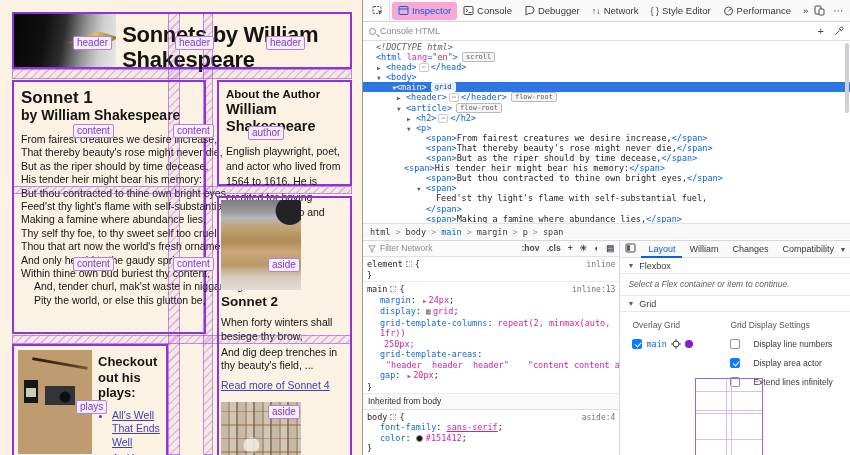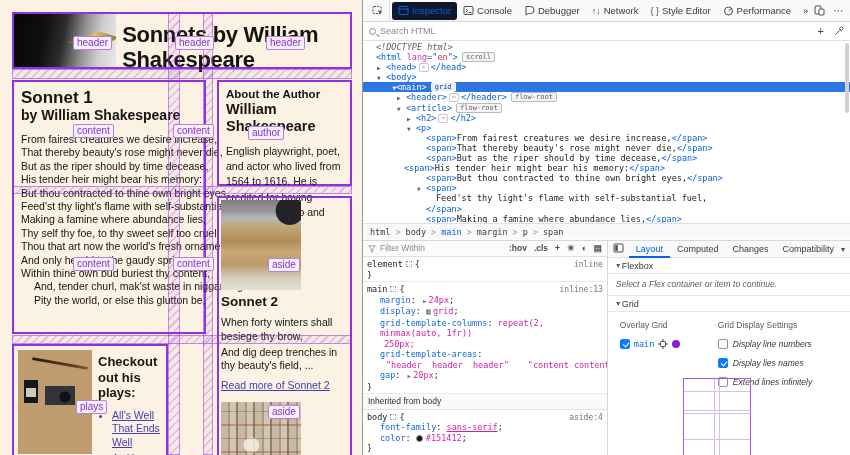--- a/index.html
+++ b/index.html
@@ -64,21 +64,21 @@
   .hgap2 { left:12px; top:186px; width:340px; height:8px; }
   .hgap3 { left:12px; top:335px; width:340px; height:9px; }
   .area-label { position:absolute; z-index:6; font-size:10px; line-height:12px; color:#8436c9;
     background:#f8effc; border:1px solid #b87fd9; border-radius:2px; padding:0 3px; }
 
   
   .devtools { position:absolute; left:362px; top:0; width:488px; height:455px; background:#fff; border-left:1px solid #98989e; color:#38383d; }
   .dt-toolbar { height:22px; display:flex; align-items:center; background:#f9f9fa; border-bottom:1px solid #d7d7db; padding:0 4px; }
   .pick-btn { display:flex; align-items:center; padding:0 5px; height:100%; border-right:1px solid #e0e0e2; margin-right:2px; }
   .dt-tab { display:flex; align-items:center; gap:3px; padding:0 6px; height:18px; font-size:9.5px; white-space:nowrap; border-radius:3px; }
-  .dt-tab.active { background:#0f172a; color:#0561e5; }
+  .dt-tab.active { background:#f9a8d4; color:#0561e5; }
   .dt-tab.active svg * { stroke:#0561e5; }
   .glyph { font-size:9px; color:#4a4a52; }
   .dt-right { margin-left:auto; display:flex; align-items:center; gap:8px; padding-right:4px; font-size:10px; color:#4a4a52; }
   .search-row { height:19px; display:flex; align-items:center; gap:4px; padding:0 6px; border-bottom:1px solid #e0e0e2; }
   .mag { width:7px; height:7px; border:1px solid #8a8a90; border-radius:50%; position:relative; }
   .mag::after { content:""; position:absolute; left:6px; top:6px; width:4px; height:1px; background:#8a8a90; transform:rotate(45deg); }
   .search-ph { font-size:9px; color:#8a8a90; }
   .search-right { margin-left:auto; display:flex; gap:10px; align-items:center; font-size:11px; color:#4a4a52; }
 
   .markup { position:relative; height:182px; overflow:hidden; font-family:"DejaVu Sans Mono", monospace; font-size:8.5px; line-height:10.1px; padding-top:1px; }
@@ -114,32 +114,32 @@
   .dv2 { padding-left:17px; color:#d01fa3; }
   .inherited { padding:2px 5px; font-family:"Liberation Sans", sans-serif; font-size:8.5px; color:#2b2b30; background:#fafafb; border-bottom:1px solid #e0e0e2; }
   .swatch { display:inline-block; width:7px; height:7px; border-radius:50%; border:1px solid #8a8a8e; vertical-align:-1px; margin-right:3px; }
 
   .layoutp { flex:1; position:relative; background:#fff; }
   .ltabs { height:17px; display:flex; align-items:center; background:#f9f9fa; border-bottom:1px solid #e0e0e2; font-size:9px; }
   .lpane-icon { padding:0 5px; }
   .ltab { padding:0 7px; height:17px; line-height:17px; white-space:nowrap; }
   .ltab.active { color:#0561e5; box-shadow:inset 0 -2px 0 #0561e5; }
   .lcaret { margin-left:auto; padding-right:5px; color:#4a4a52; font-size:8px; }
-  .lsec { height:16px; display:flex; align-items:center; padding:0 7px; border-bottom:1px solid #e6e6ea; font-size:9px; color:#38383d; }
+  .lsec { height:16px; display:flex; align-items:center; gap:5px; padding:0 7px; border-bottom:1px solid #e6e6ea; font-size:9px; color:#38383d; }
   .sarrow { font-size:7px; color:#5c5c66; }
   .flex-msg { padding:5px 8px 6px; font-size:8.5px; font-style:italic; color:#5c5c66; border-bottom:1px solid #e6e6ea; }
   .gridsec { display:flex; padding:8px 0 0 12px; }
   .gcol1 { width:98px; }
   .colh { font-size:8.5px; font-weight:normal; color:#585962; margin-bottom:9px; }
   .orow { display:flex; align-items:center; gap:4px; font-family:"DejaVu Sans Mono", monospace; font-size:8.5px; color:#1268d3; }
   .cb { width:10px; height:10px; border:1px solid #8f8f9d; border-radius:2px; background:#fff; position:relative; flex:none; }
   .cb.on { background:#0a7cff; border-color:#0a7cff; }
   .cb.on::after { content:""; position:absolute; left:2px; top:2.2px; width:5px; height:2.6px; border-left:1.4px solid #fff; border-bottom:1.4px solid #fff; transform:rotate(-48deg); }
   .gswatch { width:8px; height:8px; border-radius:50%; background:#8f17d6; }
-  .setrow { display:flex; gap:5px; font-size:8.5px; color:#38383d; margin-bottom:9px;font-style:italic; }
+  .setrow { display:flex; gap:13px; font-size:8.5px; color:#38383d; margin-bottom:9px; }
   .gridpreview { position:absolute; left:75px; top:137px; width:68px; height:85px; border:1px solid #a55ce0; }
   .gl { position:absolute; background:#d9bcf0; }
   .gv { top:0; bottom:0; width:1px; } .gh { left:0; right:0; height:1px; }
 </style>
 </head>
 <body>
 
 <div class="stage">
 
   <div class="page">
@@ -177,21 +177,21 @@
       <div class="ab-name">William Shakespeare</div>
       <div class="ab-bio">English playwright, poet, and actor who lived from 1564 to 1616. He is credited for having authored Romeo and Juliet.</div>
     </div>
 
     <div class="gbox aside-box">
       <div class="aside-item">
         <div class="aside-img img-s2"></div>
         <div class="aside-title">Sonnet 2</div>
         <div class="aside-txt">When forty winters shall besiege thy brow,</div>
         <div class="aside-txt2">And dig deep trenches in thy beauty's field, ...</div>
-        <a class="plink read-more">Read more of Sonnet 2</a>
+        <a class="plink read-more">Read more of Sonnet 4</a>
       </div>
       <div class="aside-item s3">
         <div class="aside-img img-s3"></div>
         <div class="aside-title">Sonnet 3</div>
 
       </div>
     </div>
 
     <div class="gbox plays-box">
       <div class="plays-img">
@@ -276,21 +276,21 @@
             <rect x="1" y="1" width="6" height="8" rx="1" fill="none" stroke="#4a4a52"></rect>
             <rect x="5" y="4" width="5" height="6" rx="1" fill="#f9f9fa" stroke="#4a4a52"></rect>
           </svg>
         <span>⋯</span>
 
       </span>
     </div>
 
     <div class="search-row">
       <span class="mag"></span>
-      <span class="search-ph">Search HTML</span>
+      <span class="search-ph">Console HTML</span>
       <span class="search-right">
         <span>+</span>
         <svg width="10" height="10" viewBox="0 0 10 10">
             <path d="M1.5 8.5l4-4M5 2.5l2.5 2.5M6.5 1.5a1.4 1.4 0 0 1 2 2l-1 1-2-2z" fill="none" stroke="#4a4a52"></path>
           </svg>
       </span>
     </div>
 
     <div class="markup">
       <div class="mscroll"></div>
@@ -328,21 +328,21 @@
         <span class="crumb">span</span>
       </div>
 
     <div class="bottom">
 
       <div class="rules">
         <div class="rtool">
           <svg class="funnel" viewBox="0 0 10 10">
               <path d="M1 1h8L6 5v4L4 8V5z" fill="none" stroke="#8a8a90"></path>
             </svg>
-          <span class="filter-ph">Filter Within</span>
+          <span class="filter-ph">Filter Network</span>
           <span class="rtool-right">
             <span>:hov</span>
             <span>.cls</span>
             <span>+</span>
             <span>☀</span>
             <span>◐</span>
             <span>▤</span>
           </span>
         </div>
 
@@ -371,21 +371,21 @@
 
       <div class="layoutp">
         <div class="ltabs">
           <span class="lpane-icon">
             <svg width="11" height="10" viewBox="0 0 11 10">
                 <rect x="1" y="1" width="9" height="8" rx="1" fill="none" stroke="#4a4a52"></rect>
                 <rect x="2.2" y="2.2" width="2.6" height="5.6" fill="#4a4a52"></rect>
               </svg>
           </span>
           <span class="ltab active">Layout</span>
-          <span class="ltab">Computed</span>
+          <span class="ltab">William</span>
           <span class="ltab">Changes</span>
           <span class="ltab">Compatibility</span>
           <span class="lcaret">▾</span>
         </div>
 
         <div class="lsec">
           <span class="sarrow">▼</span>
           <span>Flexbox</span>
         </div>
         <div class="flex-msg">Select a Flex container or item to continue.</div>
@@ -410,21 +410,21 @@
           </div>
           <div>
             <div class="colh">Grid Display Settings</div>
             <div>
                 <div class="setrow">
                   <span class="cb"></span>
                   <span class="">Display line numbers</span>
                 </div>
                 <div class="setrow">
                   <span class="cb on"></span>
-                  <span class="">Display lies names</span>
+                  <span class="">Display area actor</span>
                 </div>
                 <div class="setrow">
                   <span class="cb"></span>
                   <span class="">Extend lines infinitely</span>
                 </div>
               </div>
           </div>
         </div>
 
         <div class="gridpreview">

